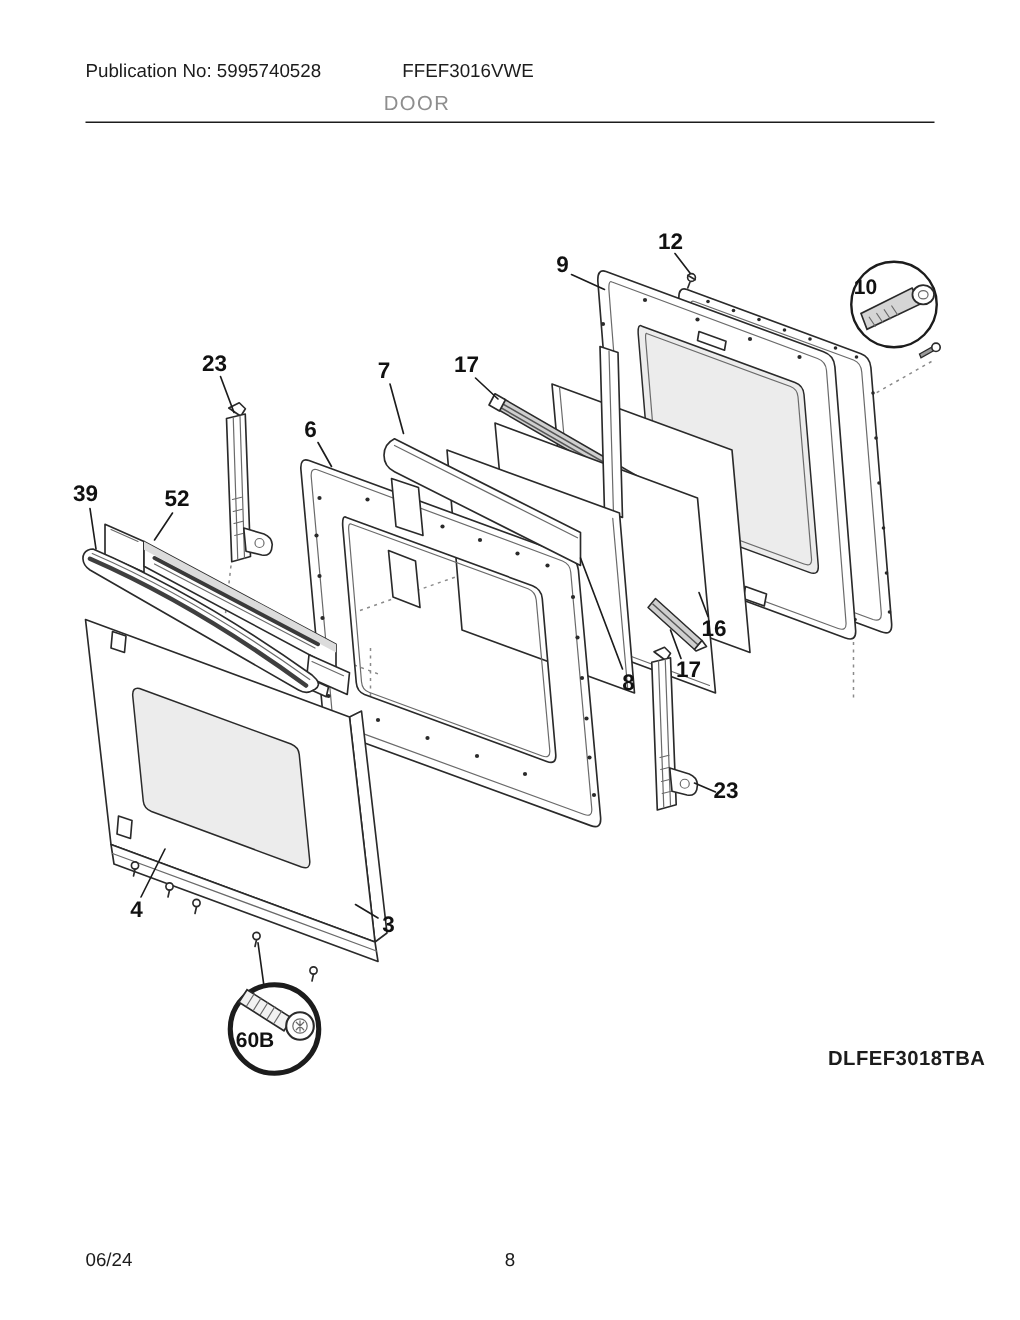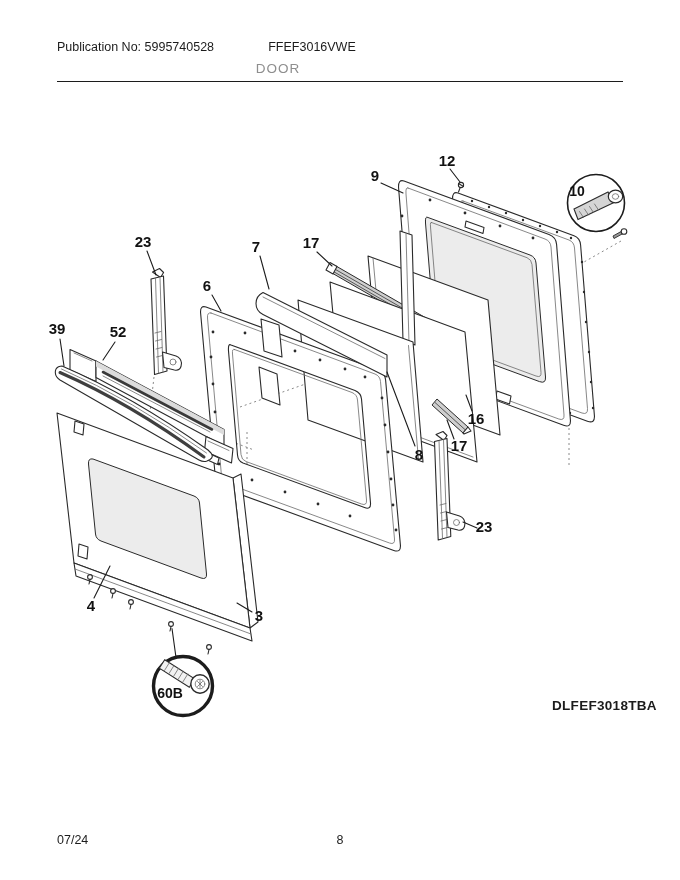--- a/index.html
+++ b/index.html
@@ -282,14 +282,14 @@
     <text class="lbl" x="459" y="451">17</text>
     <text class="lbl" x="419" y="460">8</text>
     <text class="lbl" x="484" y="532">23</text>
     <text class="lbl" x="91" y="611">4</text>
     <text class="lbl" x="259" y="621">3</text>
     <text class="lbl-s" x="170" y="698">60B</text>
   </g>
 </svg>
 
 <div class="abs code">DLFEF3018TBA</div>
-<div class="abs f-date">07/24</div>
+<div class="abs f-date">06/24</div>
 <div class="abs f-page">8</div>
 
 </body></html>

